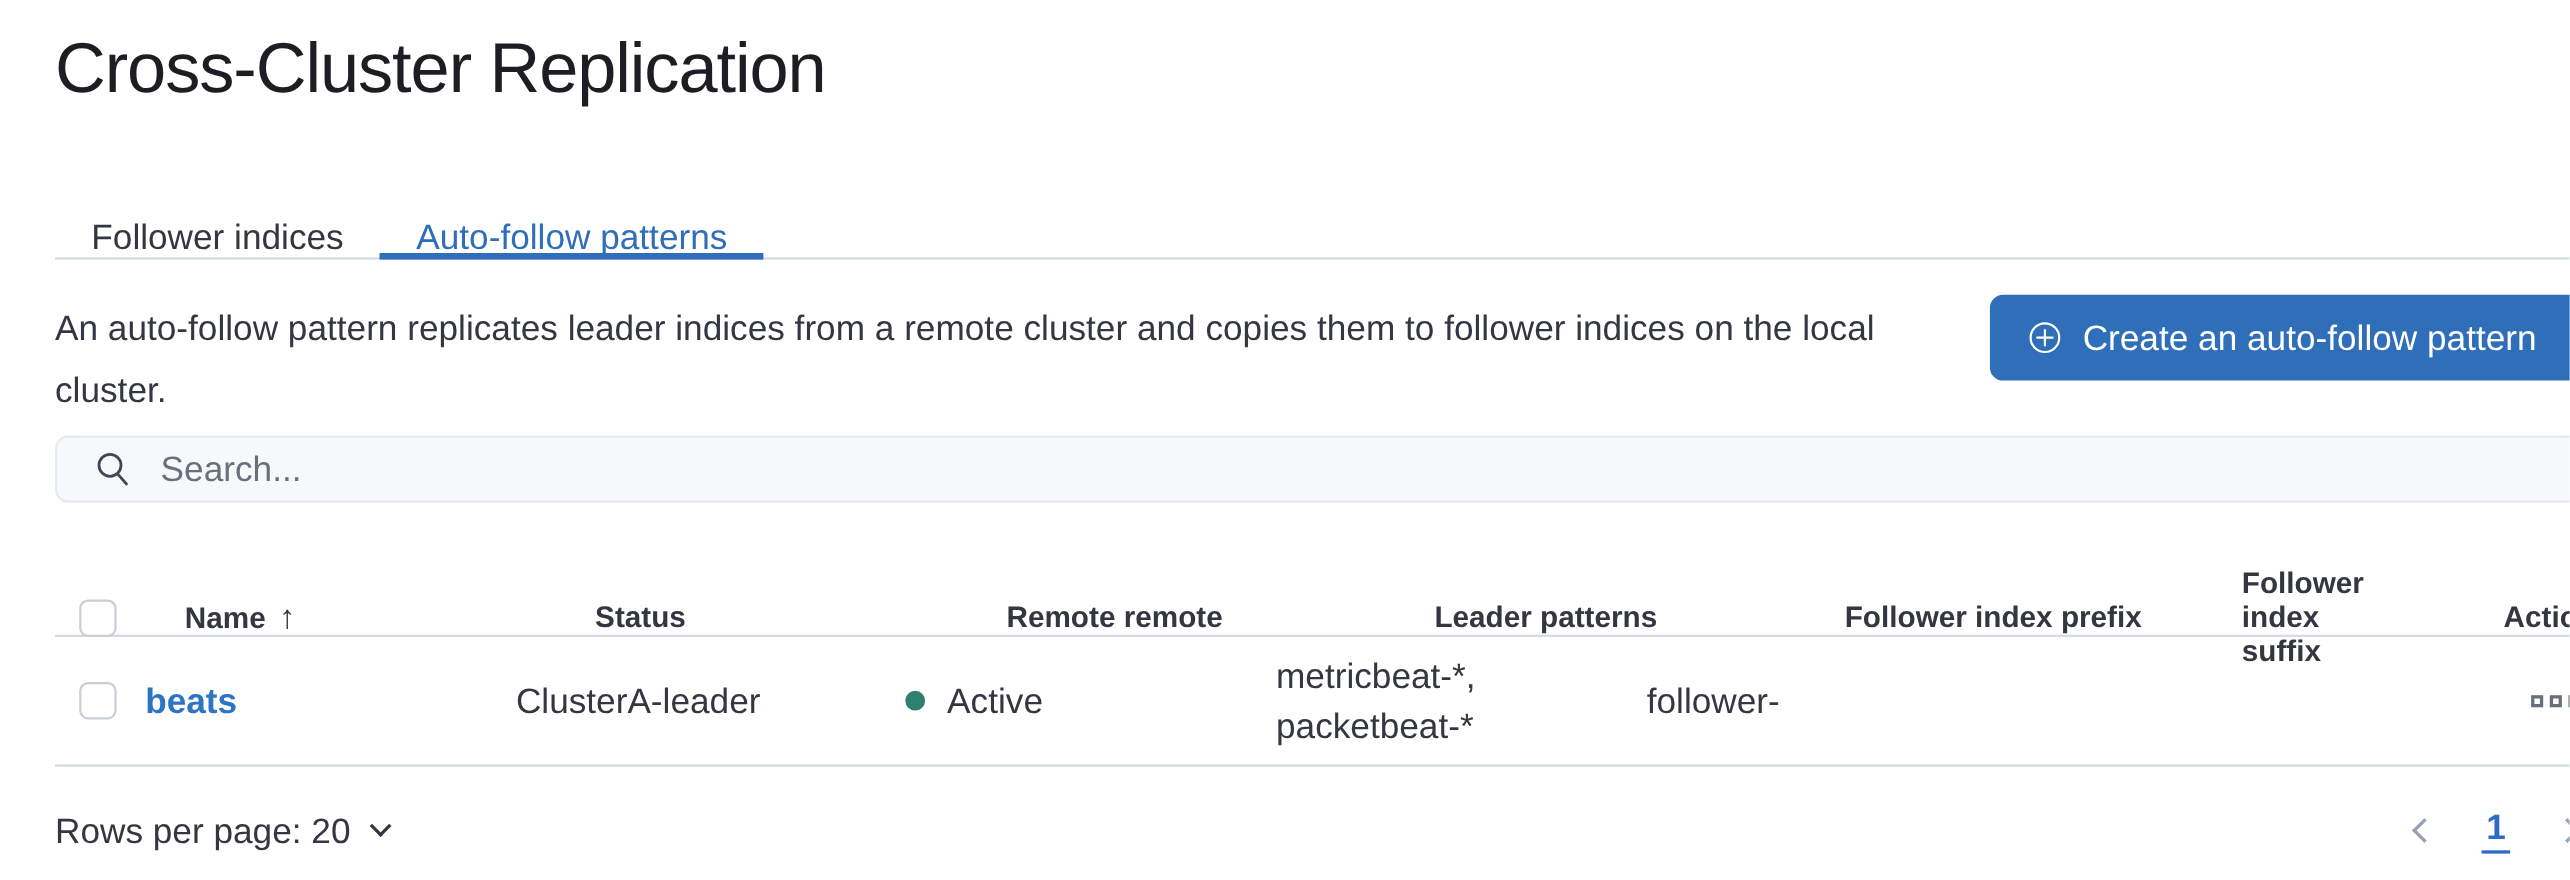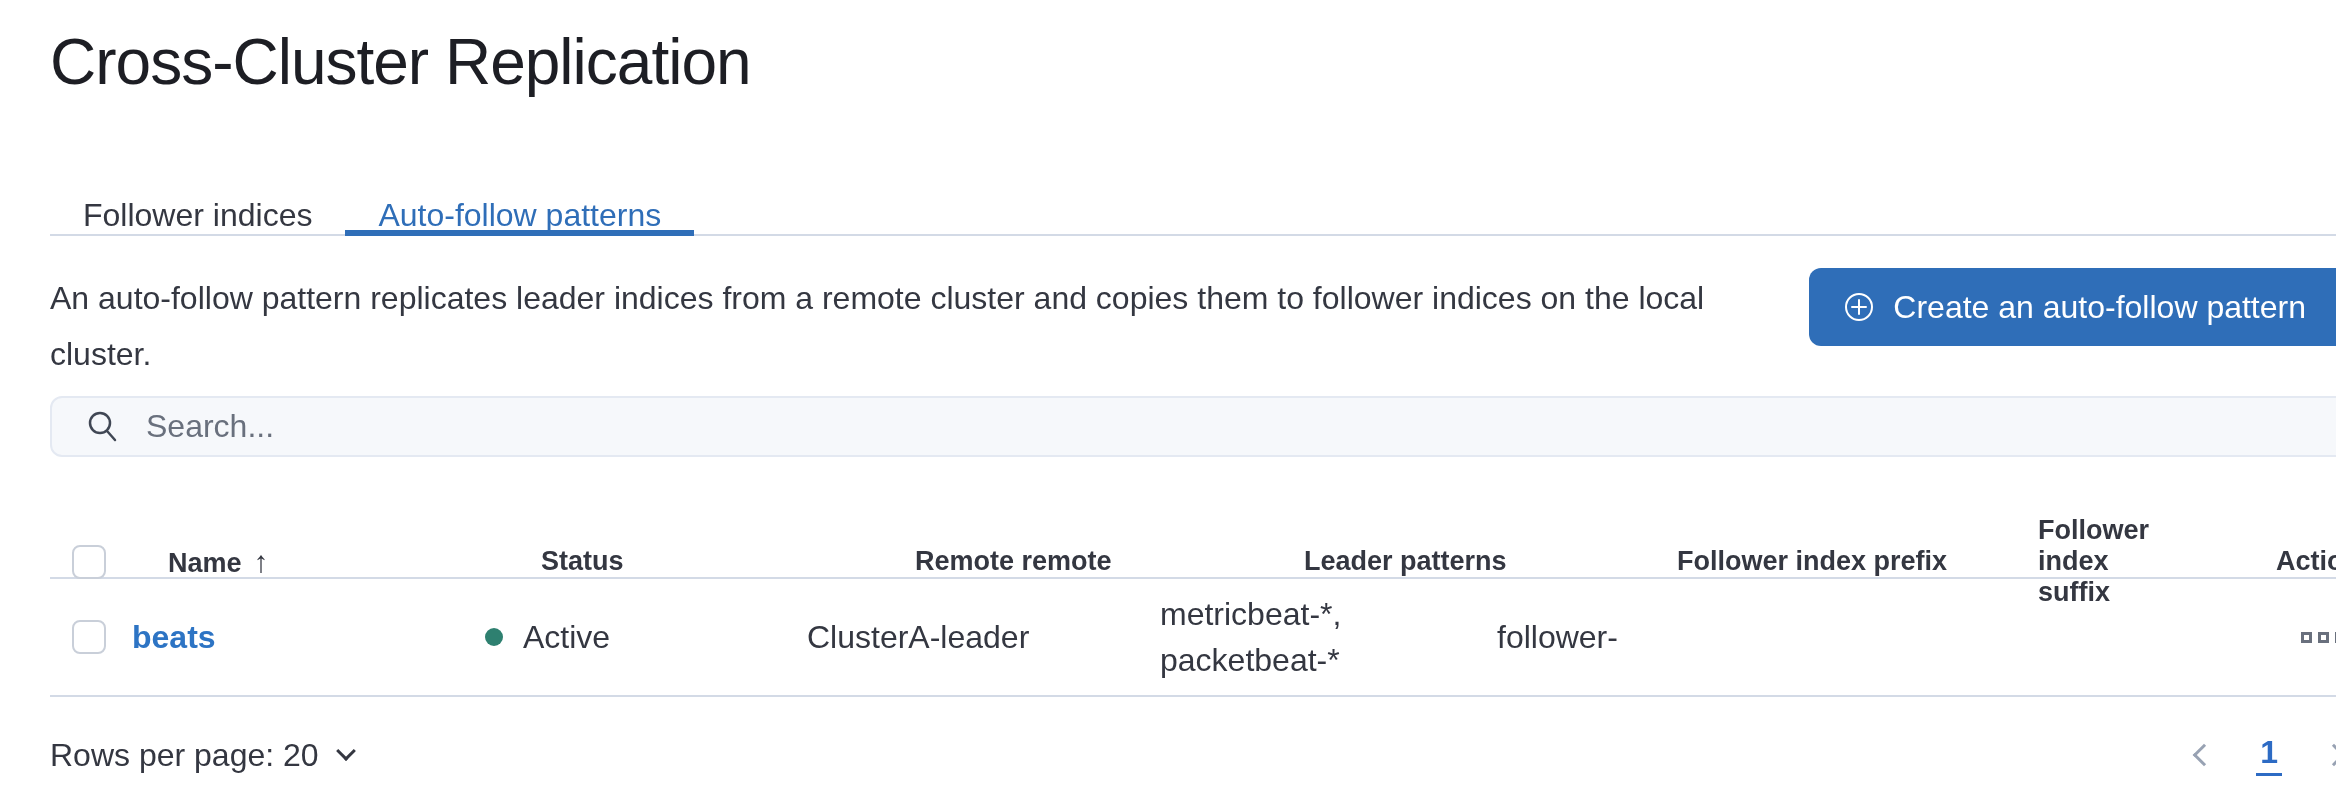--- a/index.html
+++ b/index.html
@@ -135,27 +135,27 @@
       </div>
     </div>
 
     <div class="tr data-row">
       <div class="td">
         <div class="checkbox"></div>
       </div>
       <div class="td">
         <a class="link">beats</a>
       </div>
+      <div class="td">ClusterA-leader</div>
       <div class="td">
         <span class="health">
           <span class="health-dot"></span>
           <span>Active</span>
         </span>
       </div>
-      <div class="td">ClusterA-leader</div>
       <div class="td two-line">
         <span>metricbeat-*,</span>
         <span>packetbeat-*</span>
       </div>
       <div class="td">follower-</div>
       <div class="td"></div>
       <div class="td actions">
         <button class="actions-btn">
           <span style="display:inline-flex; gap:6px;">
             <span class="box-sq"></span>

